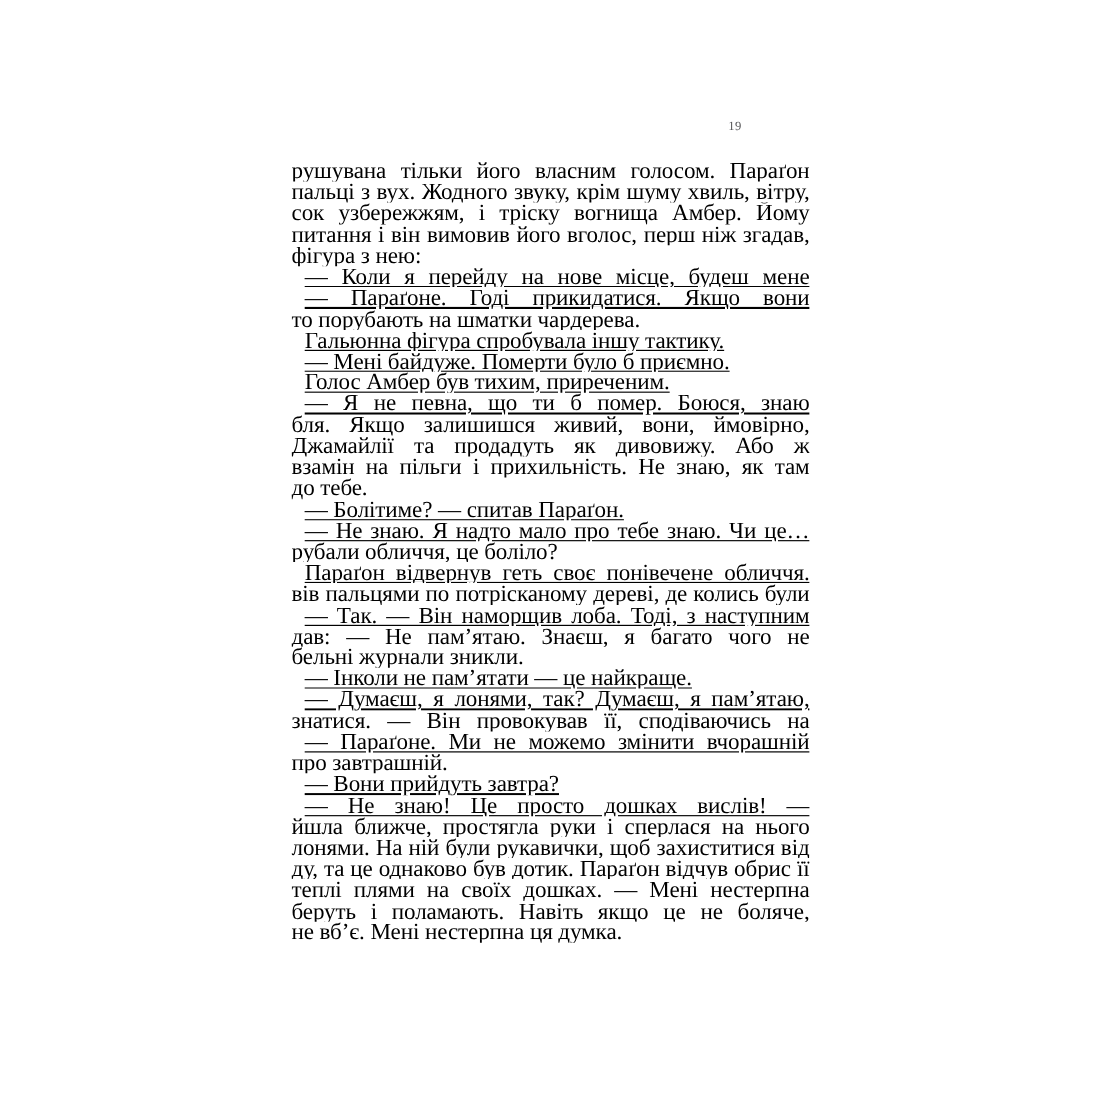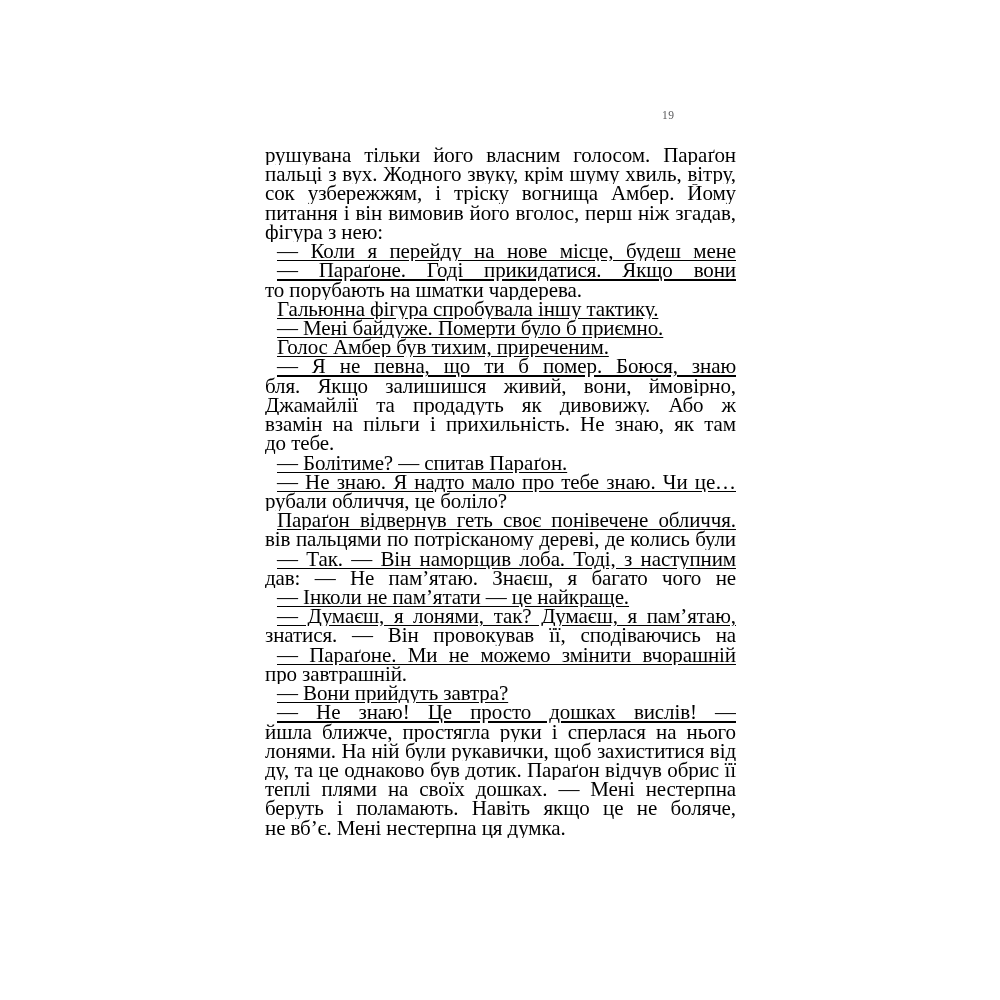--- a/index.html
+++ b/index.html
@@ -77,20 +77,21 @@
       <div class="line">Джамайлії та продадуть як дивовижу. Або ж подарують Сатрапу</div>
       <div class="line">взамін на пільги і прихильність. Не знаю, як там ставитимуться</div>
       <div class="line last">до тебе.</div>
       <div class="line ind last">— Болітиме? — спитав Параґон.</div>
       <div class="line ind">— Не знаю. Я надто мало про тебе знаю. Чи це… Коли тобі по-</div>
       <div class="line last">рубали обличчя, це боліло?</div>
       <div class="line ind">Параґон відвернув геть своє понівечене обличчя. Звів руки, про-</div>
       <div class="line last">вів пальцями по потрісканому дереві, де колись були його очі.</div>
       <div class="line ind">— Так. — Він наморщив лоба. Тоді, з наступним подихом, до-</div>
       <div class="line">дав: — Не пам’ятаю. Знаєш, я багато чого не пам’ятаю. Мої кора-</div>
+      <div class="line last">бельні журнали зникли.</div>
       <div class="line ind last">— Інколи не пам’ятати — це найкраще.</div>
       <div class="line ind">— Думаєш, я лонями, так? Думаєш, я пам’ятаю, просто не хочу зі-</div>
       <div class="line last">знатися. — Він провокував її, сподіваючись на сварку.</div>
       <div class="line ind">— Параґоне. Ми не можемо змінити вчорашній день. Говорімо</div>
       <div class="line last">про завтрашній.</div>
       <div class="line ind last">— Вони прийдуть завтра?</div>
       <div class="line ind">— Не знаю! Це просто дошках вислів! — Зненацька Амбер піді-</div>
       <div class="line">йшла ближче, простягла руки і сперлася на нього розкритими до-</div>
       <div class="line">лонями. На ній були рукавички, щоб захиститися від нічного холо-</div>
       <div class="line">ду, та це однаково був дотик. Параґон відчув обрис її долонь як дві</div>

